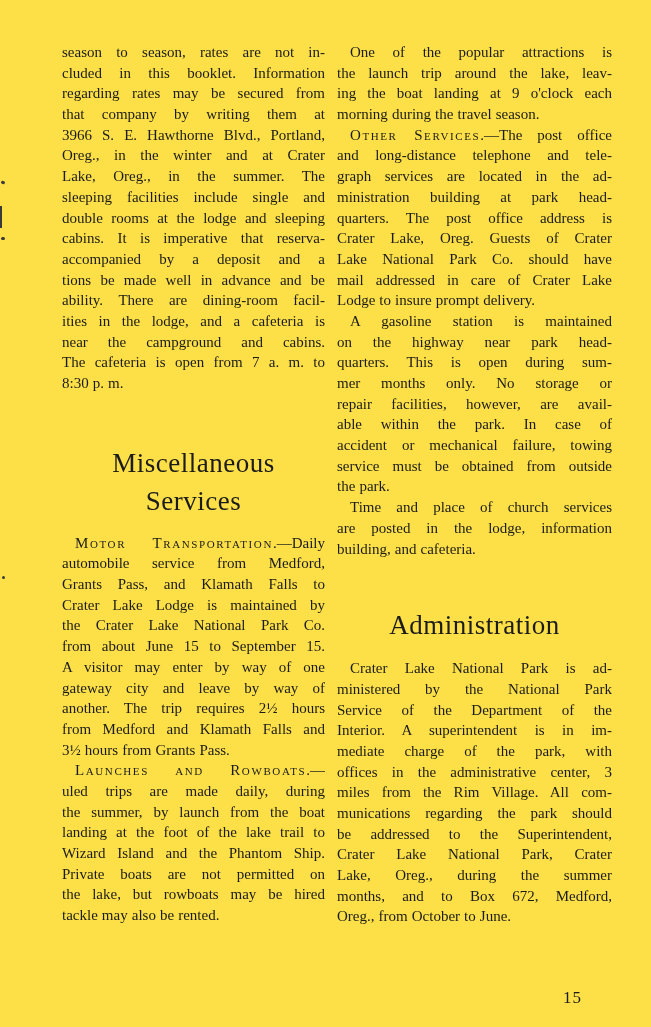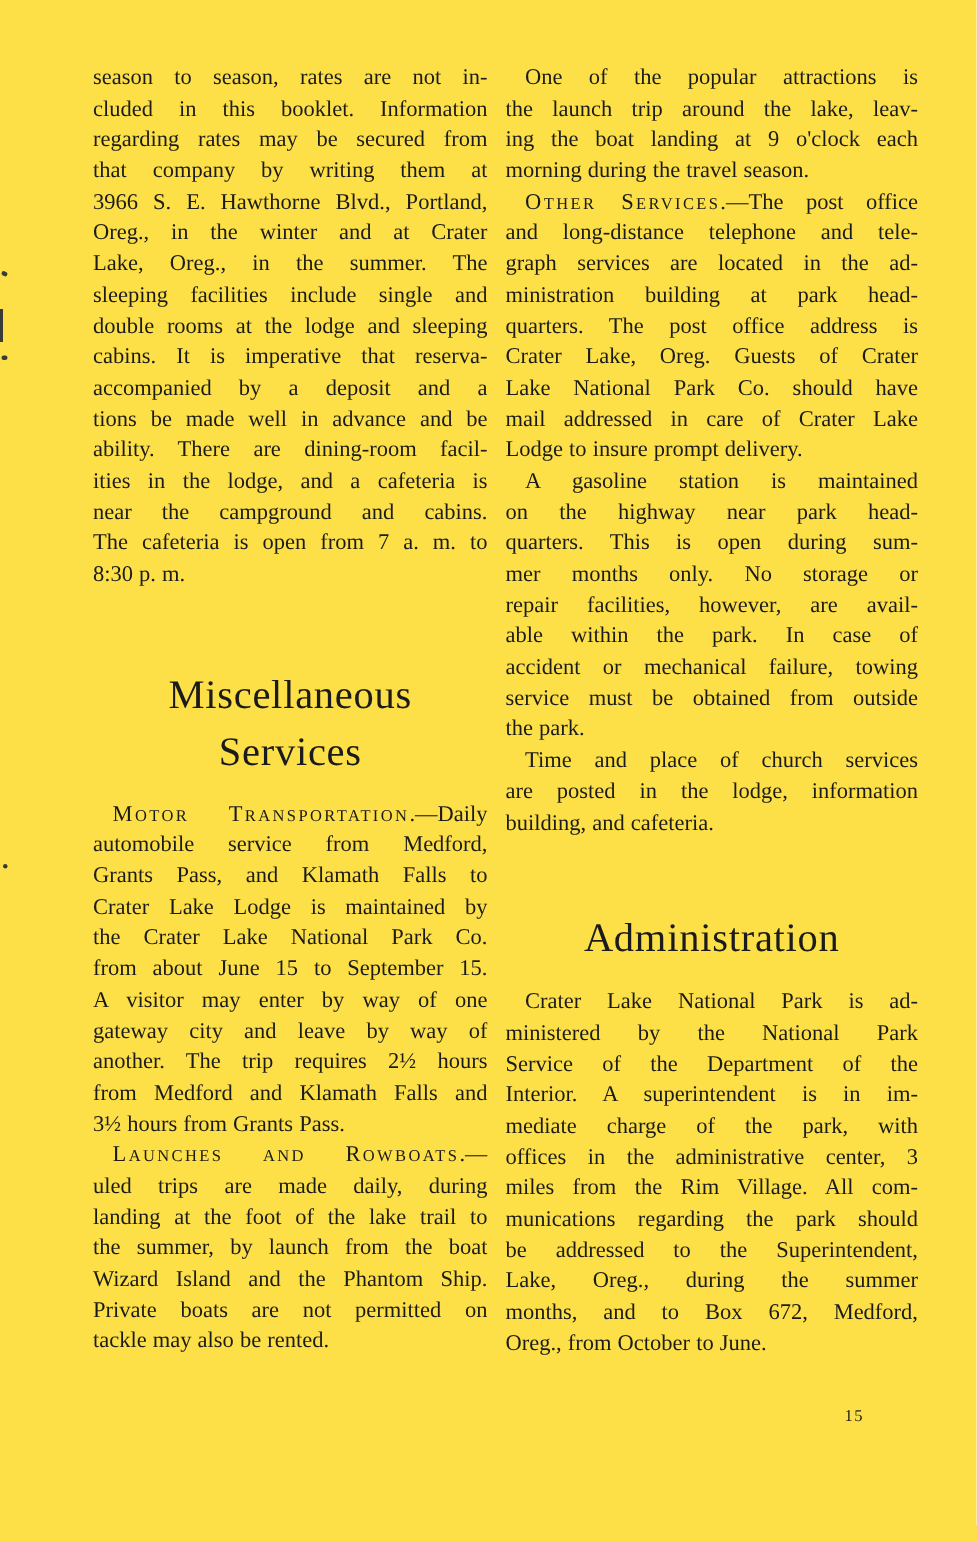--- a/index.html
+++ b/index.html
@@ -47,23 +47,23 @@
     line-height: 38px;
     text-align: center;
     letter-spacing: 0.5px;
     font-weight: normal;
   }
   .column.left  .heading { margin: 50px 0 13px 0; }
   .column.right .heading { margin: 47px 0 14px 0; }
 
   .page-number {
     position: absolute;
-    top: 938px;
+    top: 988px;
     left: 563px;
-    font-size: 11px;
+    font-size: 17px;
     letter-spacing: 1px;
   }
 
   
   .artifact { position: absolute; background: #3a3a38; }
   .artifact.a1 { left: 1px; top: 181px; width: 4px; height: 3px; border-radius: 2px; transform: rotate(25deg); }
   .artifact.a2 { left: 0;   top: 206px; width: 2px; height: 22px; }
   .artifact.a3 { left: 1px; top: 237px; width: 4px; height: 3px; border-radius: 2px; }
   .artifact.a4 { left: 2px; top: 576px; width: 3px; height: 3px; border-radius: 50%; }
 </style>
@@ -106,24 +106,25 @@
         <div class="line">from about June 15 to September 15.</div>
         <div class="line">A visitor may enter by way of one</div>
         <div class="line">gateway city and leave by way of</div>
         <div class="line">another. The trip requires 2½ hours</div>
         <div class="line">from Medford and Klamath Falls and</div>
         <div class="line last">3½ hours from Grants Pass.</div>
       </div>
       <div class="para">
         <div class="line indent"><span class="sc">Launches and Rowboats</span><span>.—Sched-</span></div>
         <div class="line">uled trips are made daily, during</div>
+        <div class="line">the summer, by launch from the boat</div>
         <div class="line">landing at the foot of the lake trail to</div>
-        <div class="line">the summer, by launch from the boat</div>
         <div class="line">Wizard Island and the Phantom Ship.</div>
         <div class="line">Private boats are not permitted on</div>
+        <div class="line">the lake, but rowboats may be hired</div>
         <div class="line last">tackle may also be rented.</div>
       </div>
     </div>
   <div class="column right">
       <div class="para">
         <div class="line indent">One of the popular attractions is</div>
         <div class="line">the launch trip around the lake, leav-</div>
         <div class="line">ing the boat landing at 9 o'clock each</div>
         <div class="line last">morning during the travel season.</div>
       </div>
@@ -158,20 +159,21 @@
       <div class="para">
         <div class="line indent">Crater Lake National Park is ad-</div>
         <div class="line">ministered by the National Park</div>
         <div class="line">Service of the Department of the</div>
         <div class="line">Interior. A superintendent is in im-</div>
         <div class="line">mediate charge of the park, with</div>
         <div class="line">offices in the administrative center, 3</div>
         <div class="line">miles from the Rim Village. All com-</div>
         <div class="line">munications regarding the park should</div>
         <div class="line">be addressed to the Superintendent,</div>
+        <div class="line">Crater Lake National Park, Crater</div>
         <div class="line">Lake, Oreg., during the summer</div>
         <div class="line">months, and to Box 672, Medford,</div>
         <div class="line last">Oreg., from October to June.</div>
       </div>
     </div>
 
   <div class="page-number">15</div>
 </div>
 
 </body></html>

